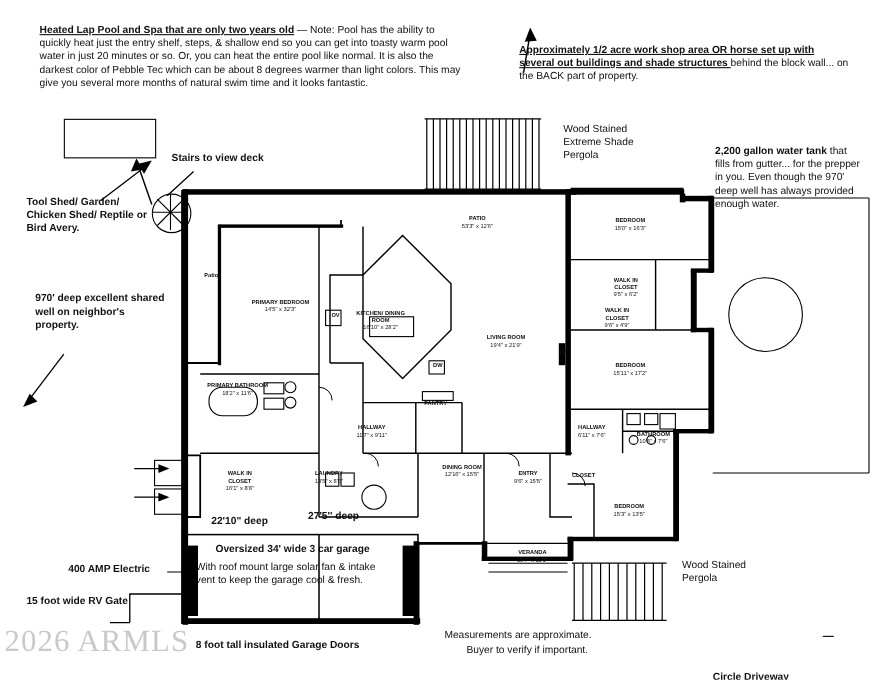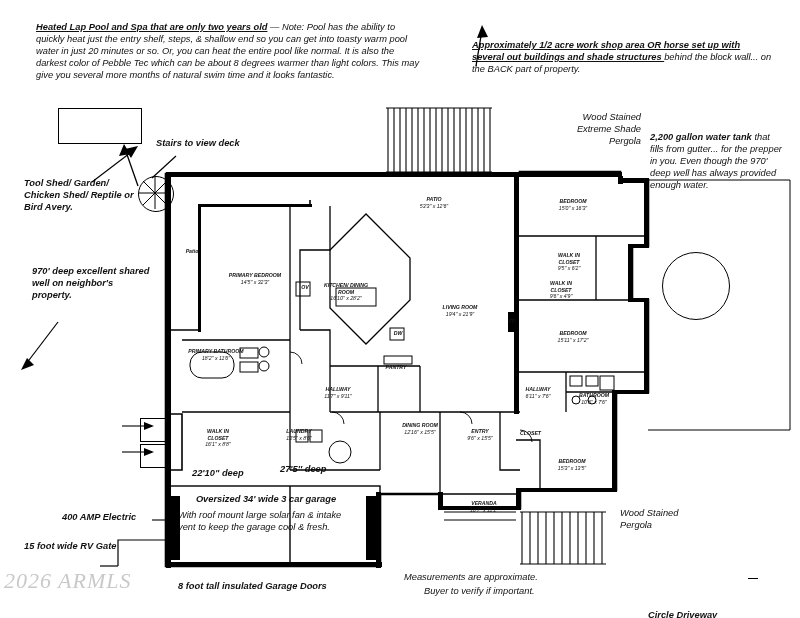--- a/index.html
+++ b/index.html
@@ -4,32 +4,32 @@
 <style>
   html,body{margin:0;padding:0;}
   body{
     width:800px;height:618px;
     background:#ffffff;
     font-family:"Liberation Sans", sans-serif;
     color:#000;
     position:relative;
     overflow:hidden;
   }
-  .stage{position:absolute;left:0;top:0;width:800px;height:464px;font-style:italic;}
+  .stage{position:absolute;left:0;top:0;width:800px;height:464px;}
   .abs{position:absolute;}
   .ann{font-size:9.3px;line-height:1.28;color:#111;}
   .ann b, .bold{font-weight:bold;}
   .rm{font-size:5.2px;line-height:1.25;text-align:center;color:#111;}
   .rm .t{font-weight:bold;}
   .rm .d{font-weight:normal;}
 
   .watermark{
     position:absolute;left:4px;top:568px;
     font-family:"Liberation Serif", serif;
-    font-size:22px;color:#c9c9c9;letter-spacing:1px;
+    font-size:28px;color:#c9c9c9;letter-spacing:1px;
   }
   .circle{position:absolute;border:1.2px solid #000;border-radius:50%;}
   .box{position:absolute;border:1.2px solid #000;}
   .vt{writing-mode:vertical-rl;text-orientation:mixed;font-size:7px;letter-spacing:1px;}
   .hdr-u{text-decoration:underline;font-weight:bold;}
 </style>
 </head>
 <body>
 
 <div class="stage">
@@ -48,21 +48,21 @@
 
   <div class="abs ann bold" style="left:24px;top:178px;width:120px;">Tool Shed/ Garden/ Chicken Shed/ Reptile or Bird Avery.</div>
 
   <div class="abs ann bold" style="left:32px;top:266px;width:122px;">970' deep excellent shared well on neighbor's property.</div>
 
 
   <div class="abs ann" style="left:650px;top:132px;width:134px;">
     <span class="bold">2,200 gallon water tank</span><span> that fills from gutter... for the prepper in you.  Even though the 970' deep well has always provided enough water.</span>
   </div>
 
-  <div class="abs ann" style="left:549px;top:112px;width:92px;text-align:right;">Wood Stained Extreme Shade Pergola</div>
+  <div class="abs ann" style="left:512px;top:112px;width:92px;">Wood Stained Extreme Shade Pergola</div>
   <div class="abs ann" style="left:620px;top:508px;width:92px;">Wood Stained Pergola</div>
 
   <div class="abs ann bold" style="left:62px;top:512px;width:120px;">400 AMP Electric</div>
   <div class="abs ann bold" style="left:24px;top:541px;width:140px;">15 foot wide RV Gate</div>
 
   <div class="abs" style="left:178px;top:494px;width:176px;">
     <div class="ann bold" style="text-align:center;">Oversized 34' wide 3 car garage</div>
     <div class="ann" style="margin-top:4px;">With roof mount large solar fan &amp; intake vent to keep the garage cool &amp; fresh.</div>
   </div>
 

